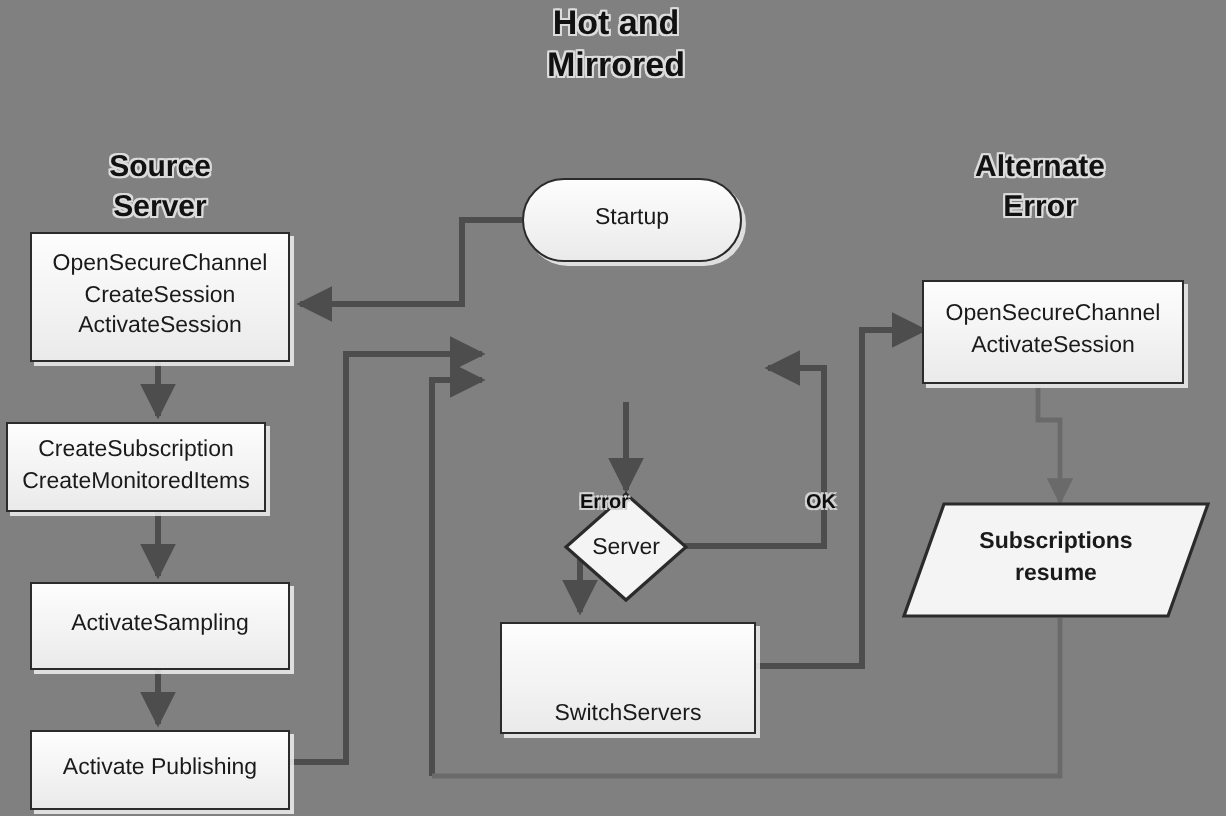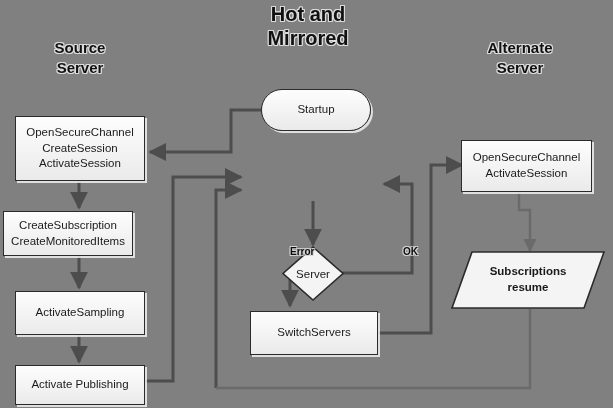--- a/index.html
+++ b/index.html
@@ -96,26 +96,27 @@
       -1px -1px 0 #dcdcdc,
        1px -1px 0 #dcdcdc,
       -1px  1px 0 #dcdcdc,
        1px  1px 0 #dcdcdc,
        0   -1px 0 #dcdcdc,
        0    1px 0 #dcdcdc,
       -1px  0   0 #dcdcdc,
        1px  0   0 #dcdcdc;
   }
   .heading.title {
-    font-size: 20px;
+    font-size: 17px;
     line-height: 1.22;
   }
   .heading.server {
     font-size: 15px;
     line-height: 1.3;
+    margin-top: 36px;
   }
   .edge-label {
     position: absolute;
     font-weight: bold;
     font-size: 10px;
     color: #0d0d0d;
     z-index: 5;
     text-shadow:
       -1px -1px 0 #d2d2d2,
        1px -1px 0 #d2d2d2,
@@ -164,21 +165,21 @@
     <path d="M 530 309 L 530 388 L 216 388" fill="none" stroke="#6a6a6a" stroke-width="2.4"></path>
   </svg>
 
   <div class="heading title" style="left:228px; top:2px; width:160px;">Hot and
 Mirrored</div>
 
   <div class="heading server" style="left:18px; top:38px; width:124px;">Source
 Server</div>
 
   <div class="heading server" style="left:455px; top:38px; width:130px;">Alternate
-Server</div>
+Error</div>
 
   <div class="node rounded" style="left:261px; top:89px; width:110px; height:42px;">
     <span class="node-label">Startup</span>
   </div>
 
   <div class="node" style="left:15px; top:116px; width:130px; height:65px;">
     <span class="node-label">OpenSecureChannel
 CreateSession
 ActivateSession</span>
   </div>
@@ -197,21 +198,21 @@
   </div>
 
 
   <div class="diamond-wrap" style="left:281px; top:245px; width:64px; height:57px;">
     <svg class="dshape" viewBox="0 0 64 57" xmlns="http://www.w3.org/2000/svg">
       <polygon points="32,2 62,28.5 32,55 2,28.5" fill="#f4f4f4" stroke="#2b2b2b" stroke-width="1.6"></polygon>
     </svg>
     <span class="dlabel">Server</span>
   </div>
 
-  <div class="node" style="left:250px; top:311px; width:128px; height:44px;">
+  <div class="node" style="left:250px; top:311px; width:128px; height:56px;align-items:flex-end;">
     <span class="node-label">SwitchServers</span>
   </div>
 
   <div class="node" style="left:461px; top:140px; width:131px; height:52px;">
     <span class="node-label">OpenSecureChannel
 ActivateSession</span>
   </div>
 
   <div class="para-wrap" style="left:450px; top:250px; width:156px; height:60px;">
     <svg class="pshape" viewBox="0 0 156 60" xmlns="http://www.w3.org/2000/svg">

